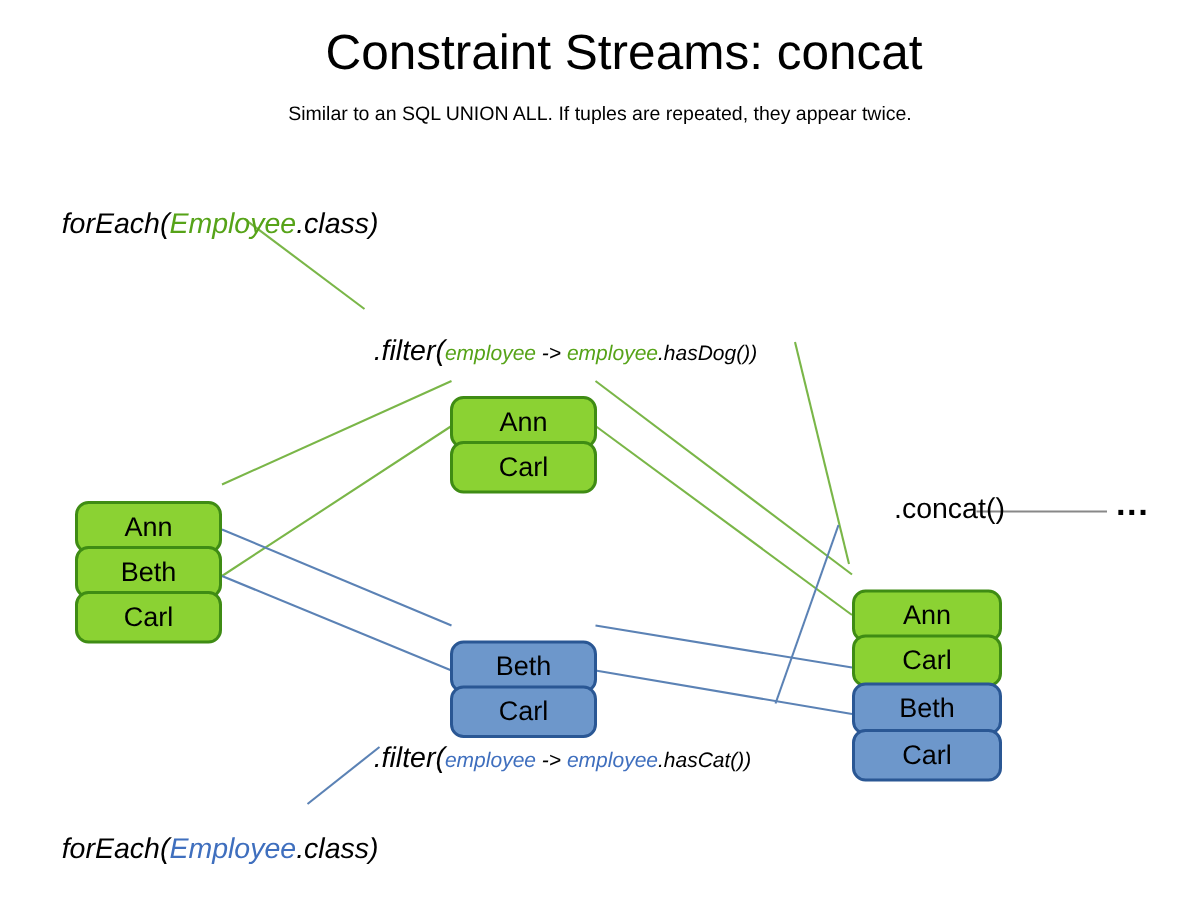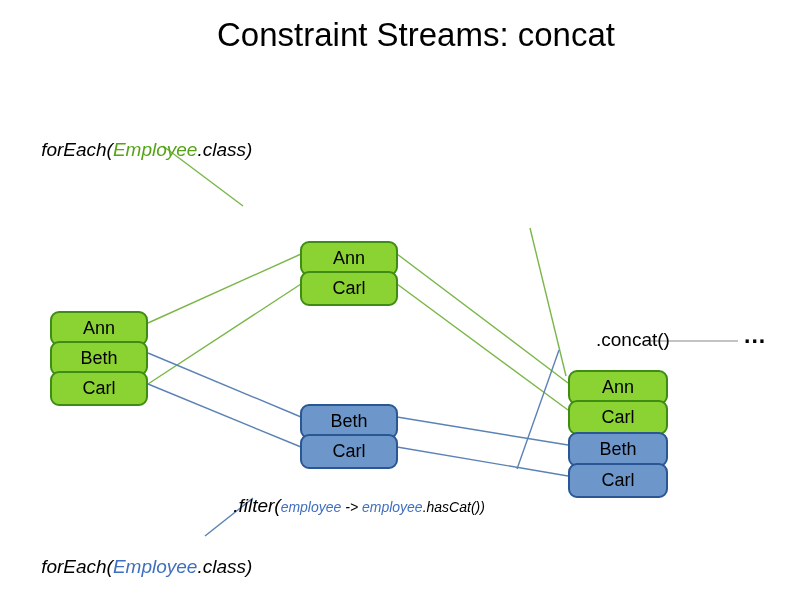--- a/index.html
+++ b/index.html
@@ -21,21 +21,21 @@
 
   .code{position:absolute;font-size:19px;color:#000;white-space:pre;}
   .code span{white-space:pre;font-style:italic;}
   .code .small{font-size:14px;}
   .green-text{color:var(--green_text);}
   .blue-text{color:var(--blue_text);}
 
   .box{position:absolute;width:98px;height:35px;box-sizing:border-box;
        border:2px solid;border-radius:9px;
        display:flex;align-items:center;justify-content:center;
-       font-size:18px;color:#000;background:#fff;}
+       font-size:18px;color:#000;background:#fff;margin-top:23px;}
   .box.green{background:var(--green_fill);border-color:var(--green_border);}
   .box.blue{background:var(--blue_fill);border-color:var(--blue_border);}
   .box.wide{width:100px;}
 
   .concat-label{position:absolute;font-size:19px;color:#000;}
   .ellipsis{position:absolute;font-size:23px;font-weight:bold;letter-spacing:1px;color:#000;}
 </style>
 </head>
 <body>
 
@@ -54,45 +54,49 @@
     <line class="edge-blue" x1="148" y1="384" x2="301" y2="447"></line>
     <line class="edge-blue" x1="397" y1="417" x2="568" y2="445"></line>
     <line class="edge-blue" x1="397" y1="447" x2="568" y2="476"></line>
     <line class="edge-blue" x1="517" y1="469" x2="559" y2="350"></line>
     <line class="edge-blue" x1="205" y1="536" x2="253" y2="498"></line>
 
     <line class="edge-neutral" x1="651" y1="341" x2="738" y2="341"></line>
   </svg>
 
   <div class="title">Constraint Streams: concat</div>
+  <div class="subtitle">Similar to an SQL UNION ALL. If tuples are repeated, they appear twice.</div>
 
   <div class="code" style="left:20px;top:117px">
     <span>forEach(</span><span class="green-text">Employee</span><span>.class)</span>
   </div>
 
+  <div class="code" style="left:228px;top:202px">
+    <span>.filter(</span><span class="small green-text">employee</span><span class="small"> -&gt; </span><span class="small green-text">employee</span><span class="small">.hasDog())</span>
+  </div>
 
   <div class="box green" style="left:50px;top:311px">Ann</div>
   <div class="box green" style="left:50px;top:341px">Beth</div>
   <div class="box green" style="left:50px;top:371px">Carl</div>
 
   <div class="box green" style="left:300px;top:241px">Ann</div>
   <div class="box green" style="left:300px;top:271px">Carl</div>
 
   <div class="box blue" style="left:300px;top:404px">Beth</div>
   <div class="box blue" style="left:300px;top:434px">Carl</div>
 
   <div class="concat-label" style="left:596px;top:329px">.concat()</div>
   <div class="ellipsis" style="left:744px;top:322px">...</div>
 
   <div class="box green wide" style="left:568px;top:370px">Ann</div>
   <div class="box green wide" style="left:568px;top:400px">Carl</div>
   <div class="box blue wide" style="left:568px;top:432px">Beth</div>
   <div class="box blue wide" style="left:568px;top:463px">Carl</div>
 
-  <div class="code" style="left:212px;top:473px">
+  <div class="code" style="left:228px;top:473px">
     <span>.filter(</span><span class="small blue-text">employee</span><span class="small"> -&gt; </span><span class="small blue-text">employee</span><span class="small">.hasCat())</span>
   </div>
 
   <div class="code" style="left:20px;top:534px">
     <span>forEach(</span><span class="blue-text">Employee</span><span>.class)</span>
   </div>
 
 </div>
 
 </body></html>

